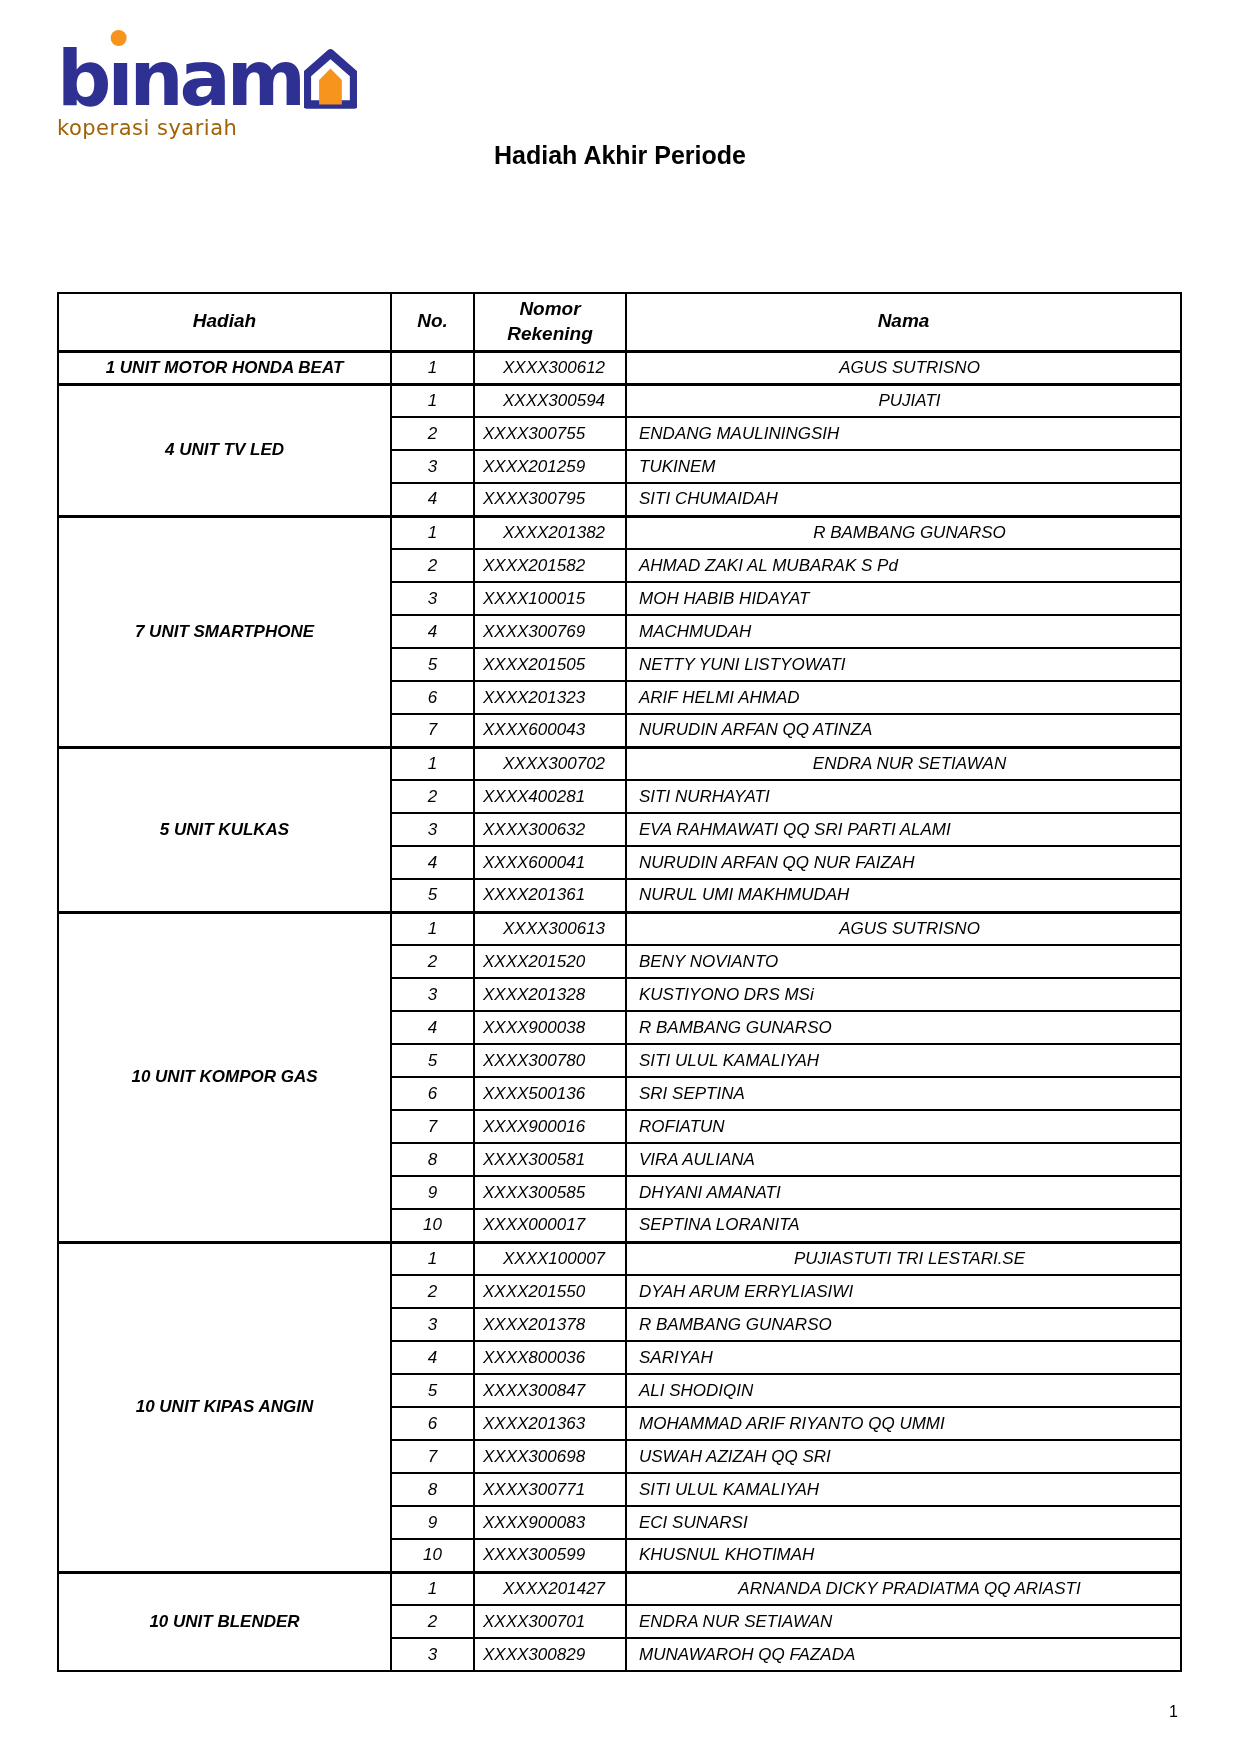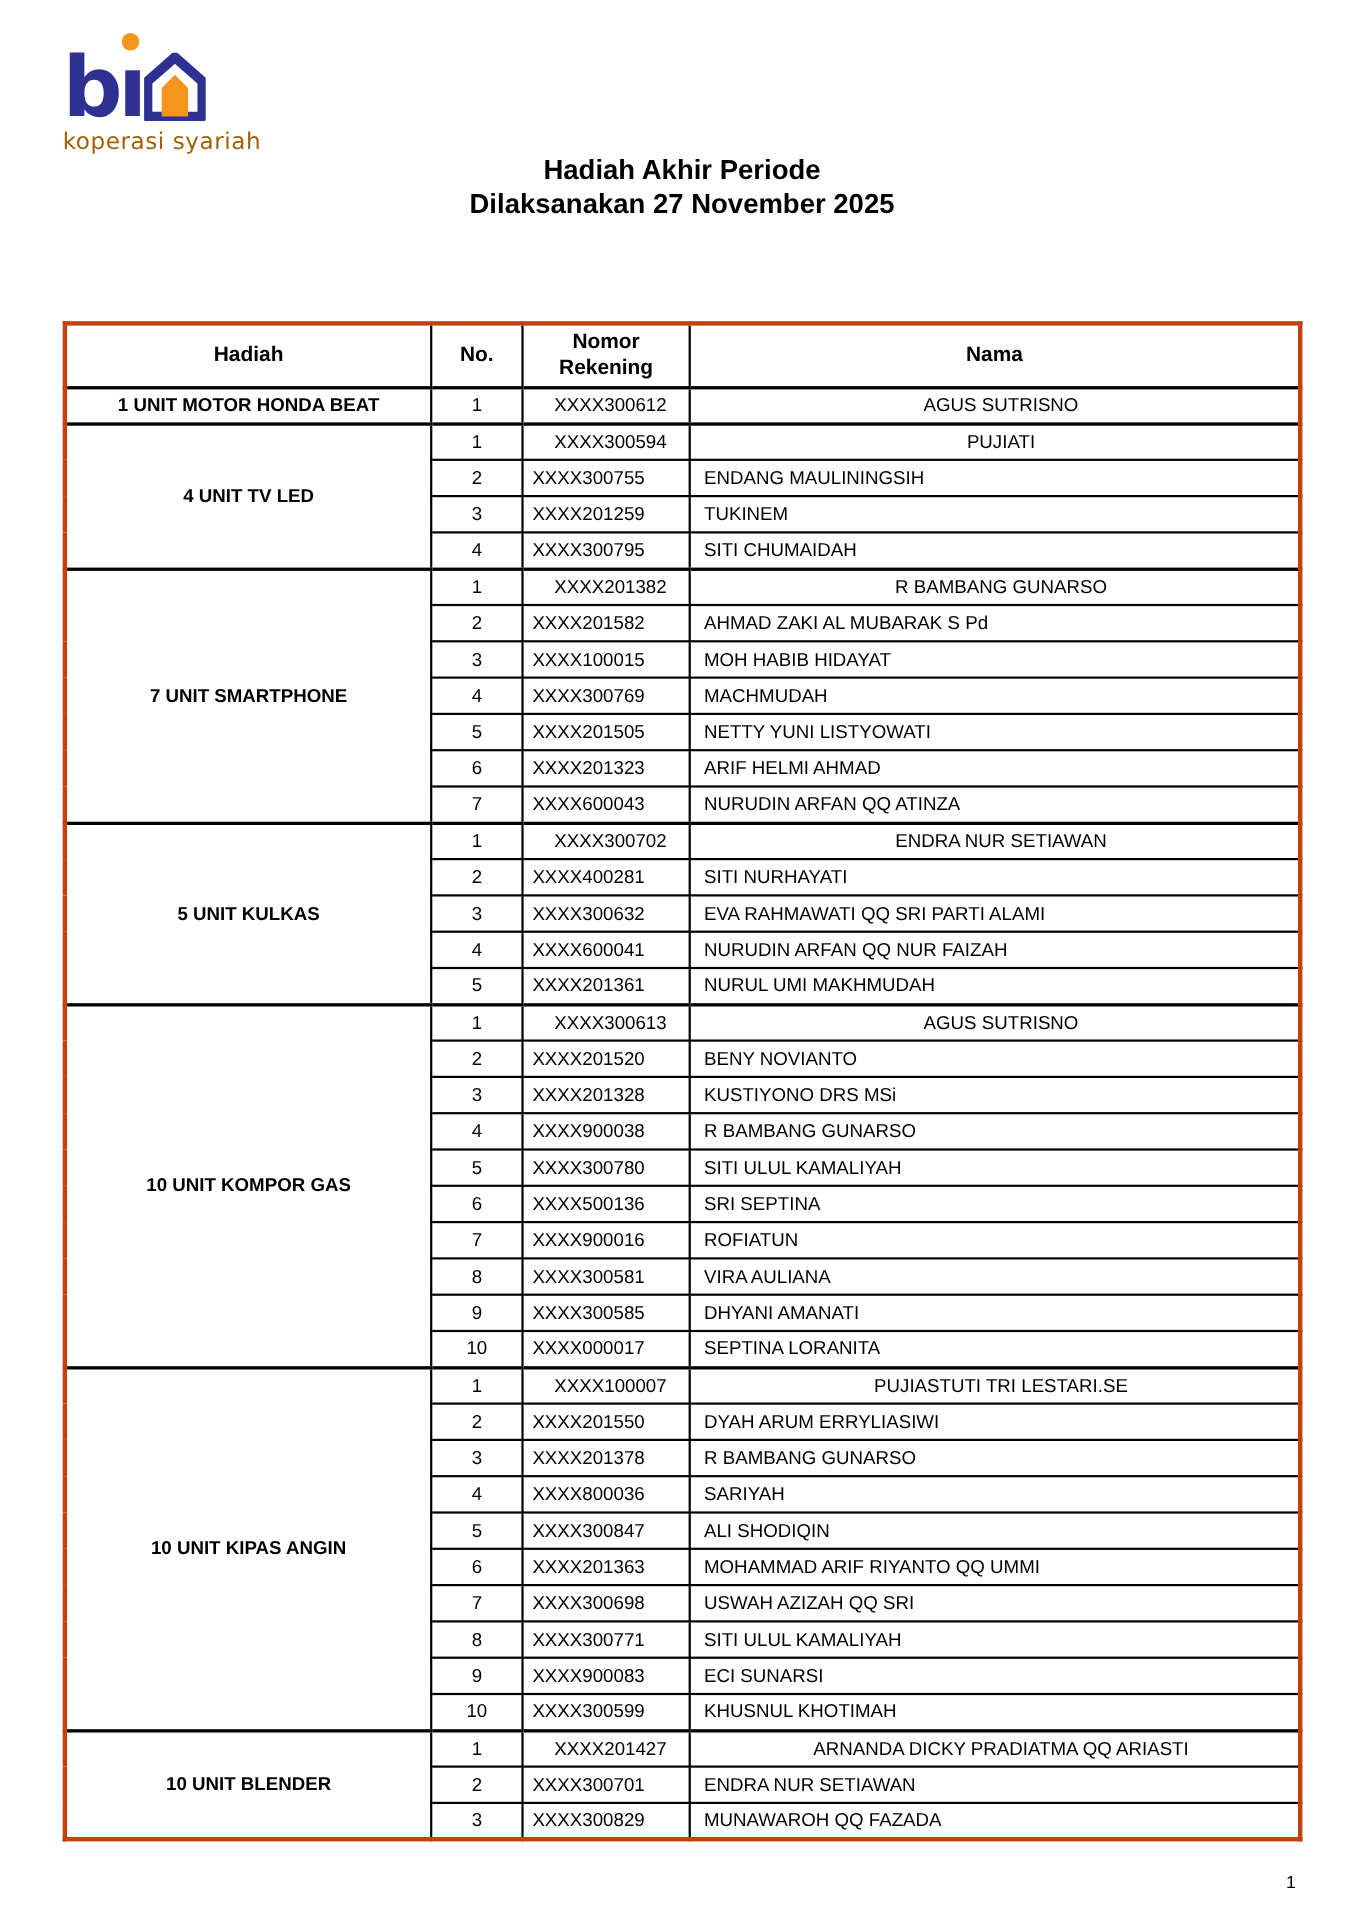--- a/index.html
+++ b/index.html
@@ -39,21 +39,21 @@
     text-align:center; font-weight:bold; font-size:25px; line-height:31px;
   }
 
   
   table.winners {
     position:absolute; top:292px; left:57px;
     width:1123px; table-layout:fixed; border-collapse:collapse;
     font-size:17px;
   }
   table.winners, table.winners tr, table.winners td, table.winners th { border:2px solid #000; }
-  table.winners { border:4px solid #c2410c; }
+  table.winners { border:1px solid #c2410c;font-style:italic; }
   thead th {
     font-size:19px; font-weight:bold; text-align:center;
     height:58px; line-height:1.3; vertical-align:middle;
     border-bottom:3px solid #000; padding:0 14px;
   }
   tbody td { height:33px; vertical-align:middle; }
   td.prize {
     font-weight:bold; text-align:center;
     border-left:4px solid #000; border-right:3px solid #000;
     padding:0 6px;
@@ -71,31 +71,31 @@
 </style>
 </head>
 <body>
 
 <div class="page">
 
   <div class="logo">
     <div class="wordmark">
       <span>b</span>
         <span class="logo-i"><span>ı</span><span class="dot"></span></span>
+        <span>nam</span>
         <svg class="house" width="56" height="62" viewBox="0 0 56 62">
         <path d="M28 4 L53 26 L53 58 L3 58 L3 26 Z" fill="#ffffff" stroke="#2e3192" stroke-width="9" stroke-linejoin="round"></path>
         <path d="M28 20 L40 32 L40 58 L16 58 L16 32 Z" fill="#f7941d"></path>
       </svg>
     </div>
     <div class="tagline">koperasi syariah</div>
   </div>
 
   <div class="doc-title">
     <div>Hadiah Akhir Periode</div>
-    <div>Dilaksanakan 27 November 2025</div>
   </div>
 
   <table class="winners">
     <colgroup>
       <col style="width:333px">
       <col style="width:83px">
       <col style="width:152px">
       <col style="width:555px">
     </colgroup>
     <thead>

